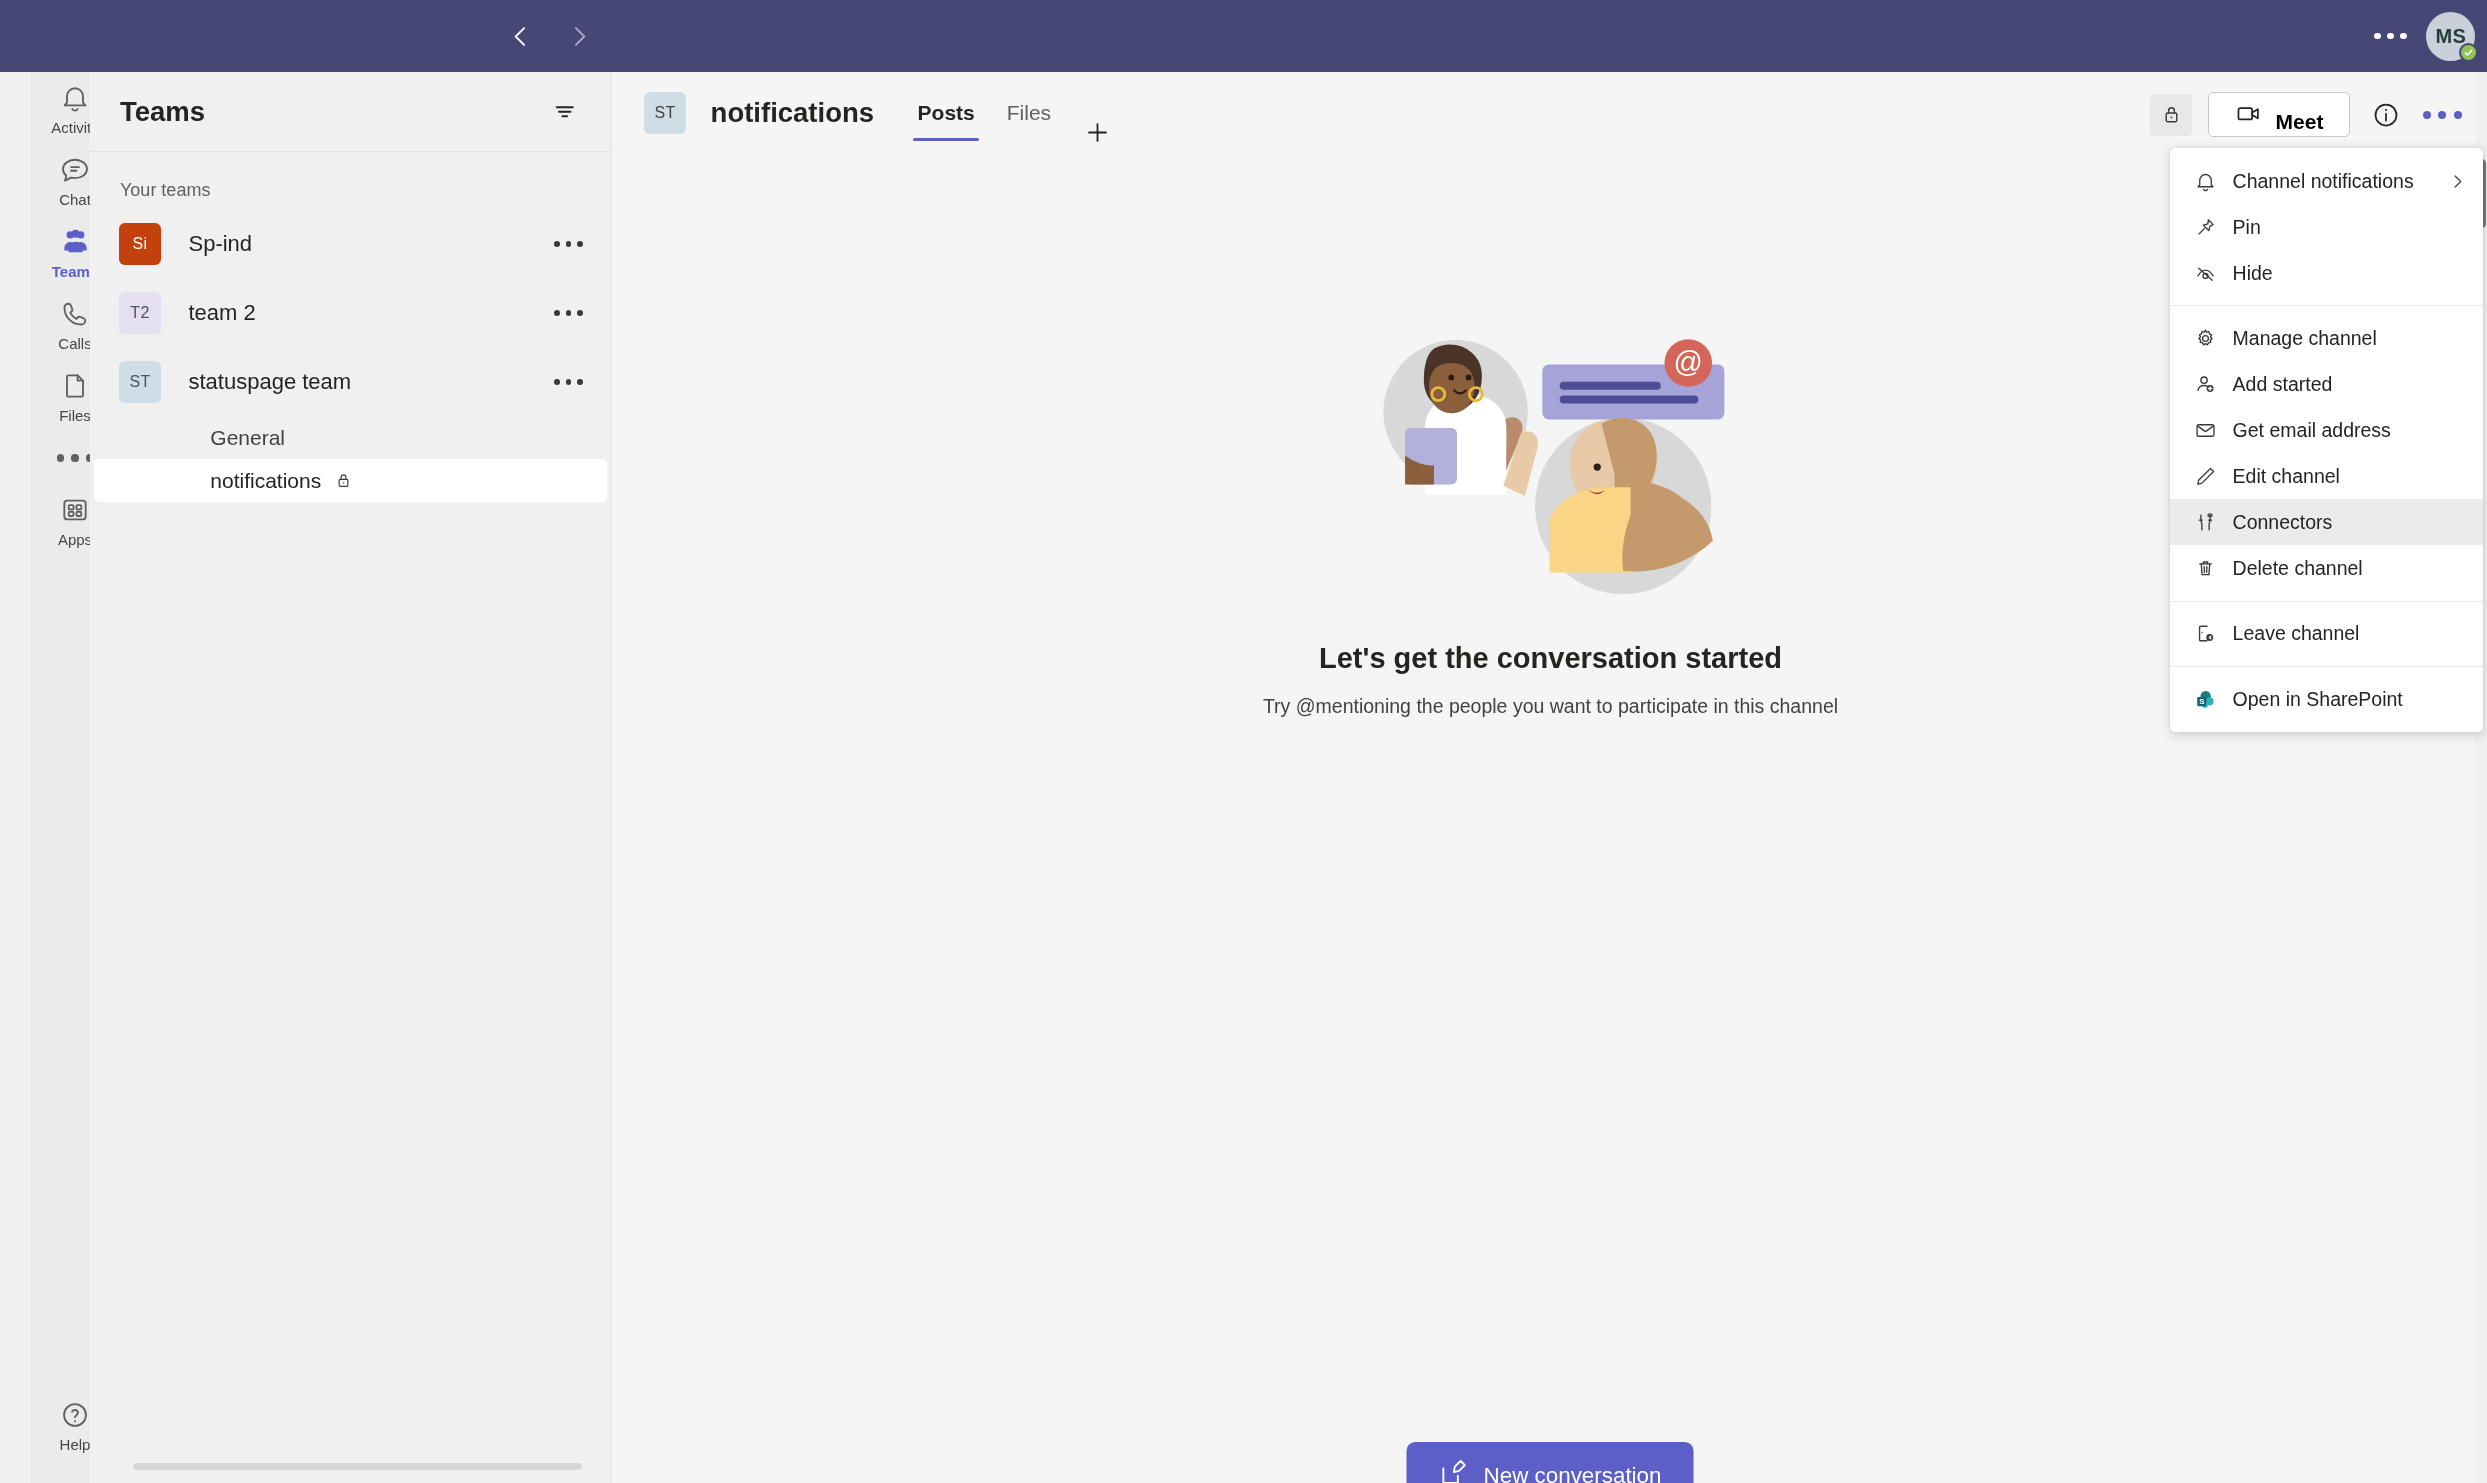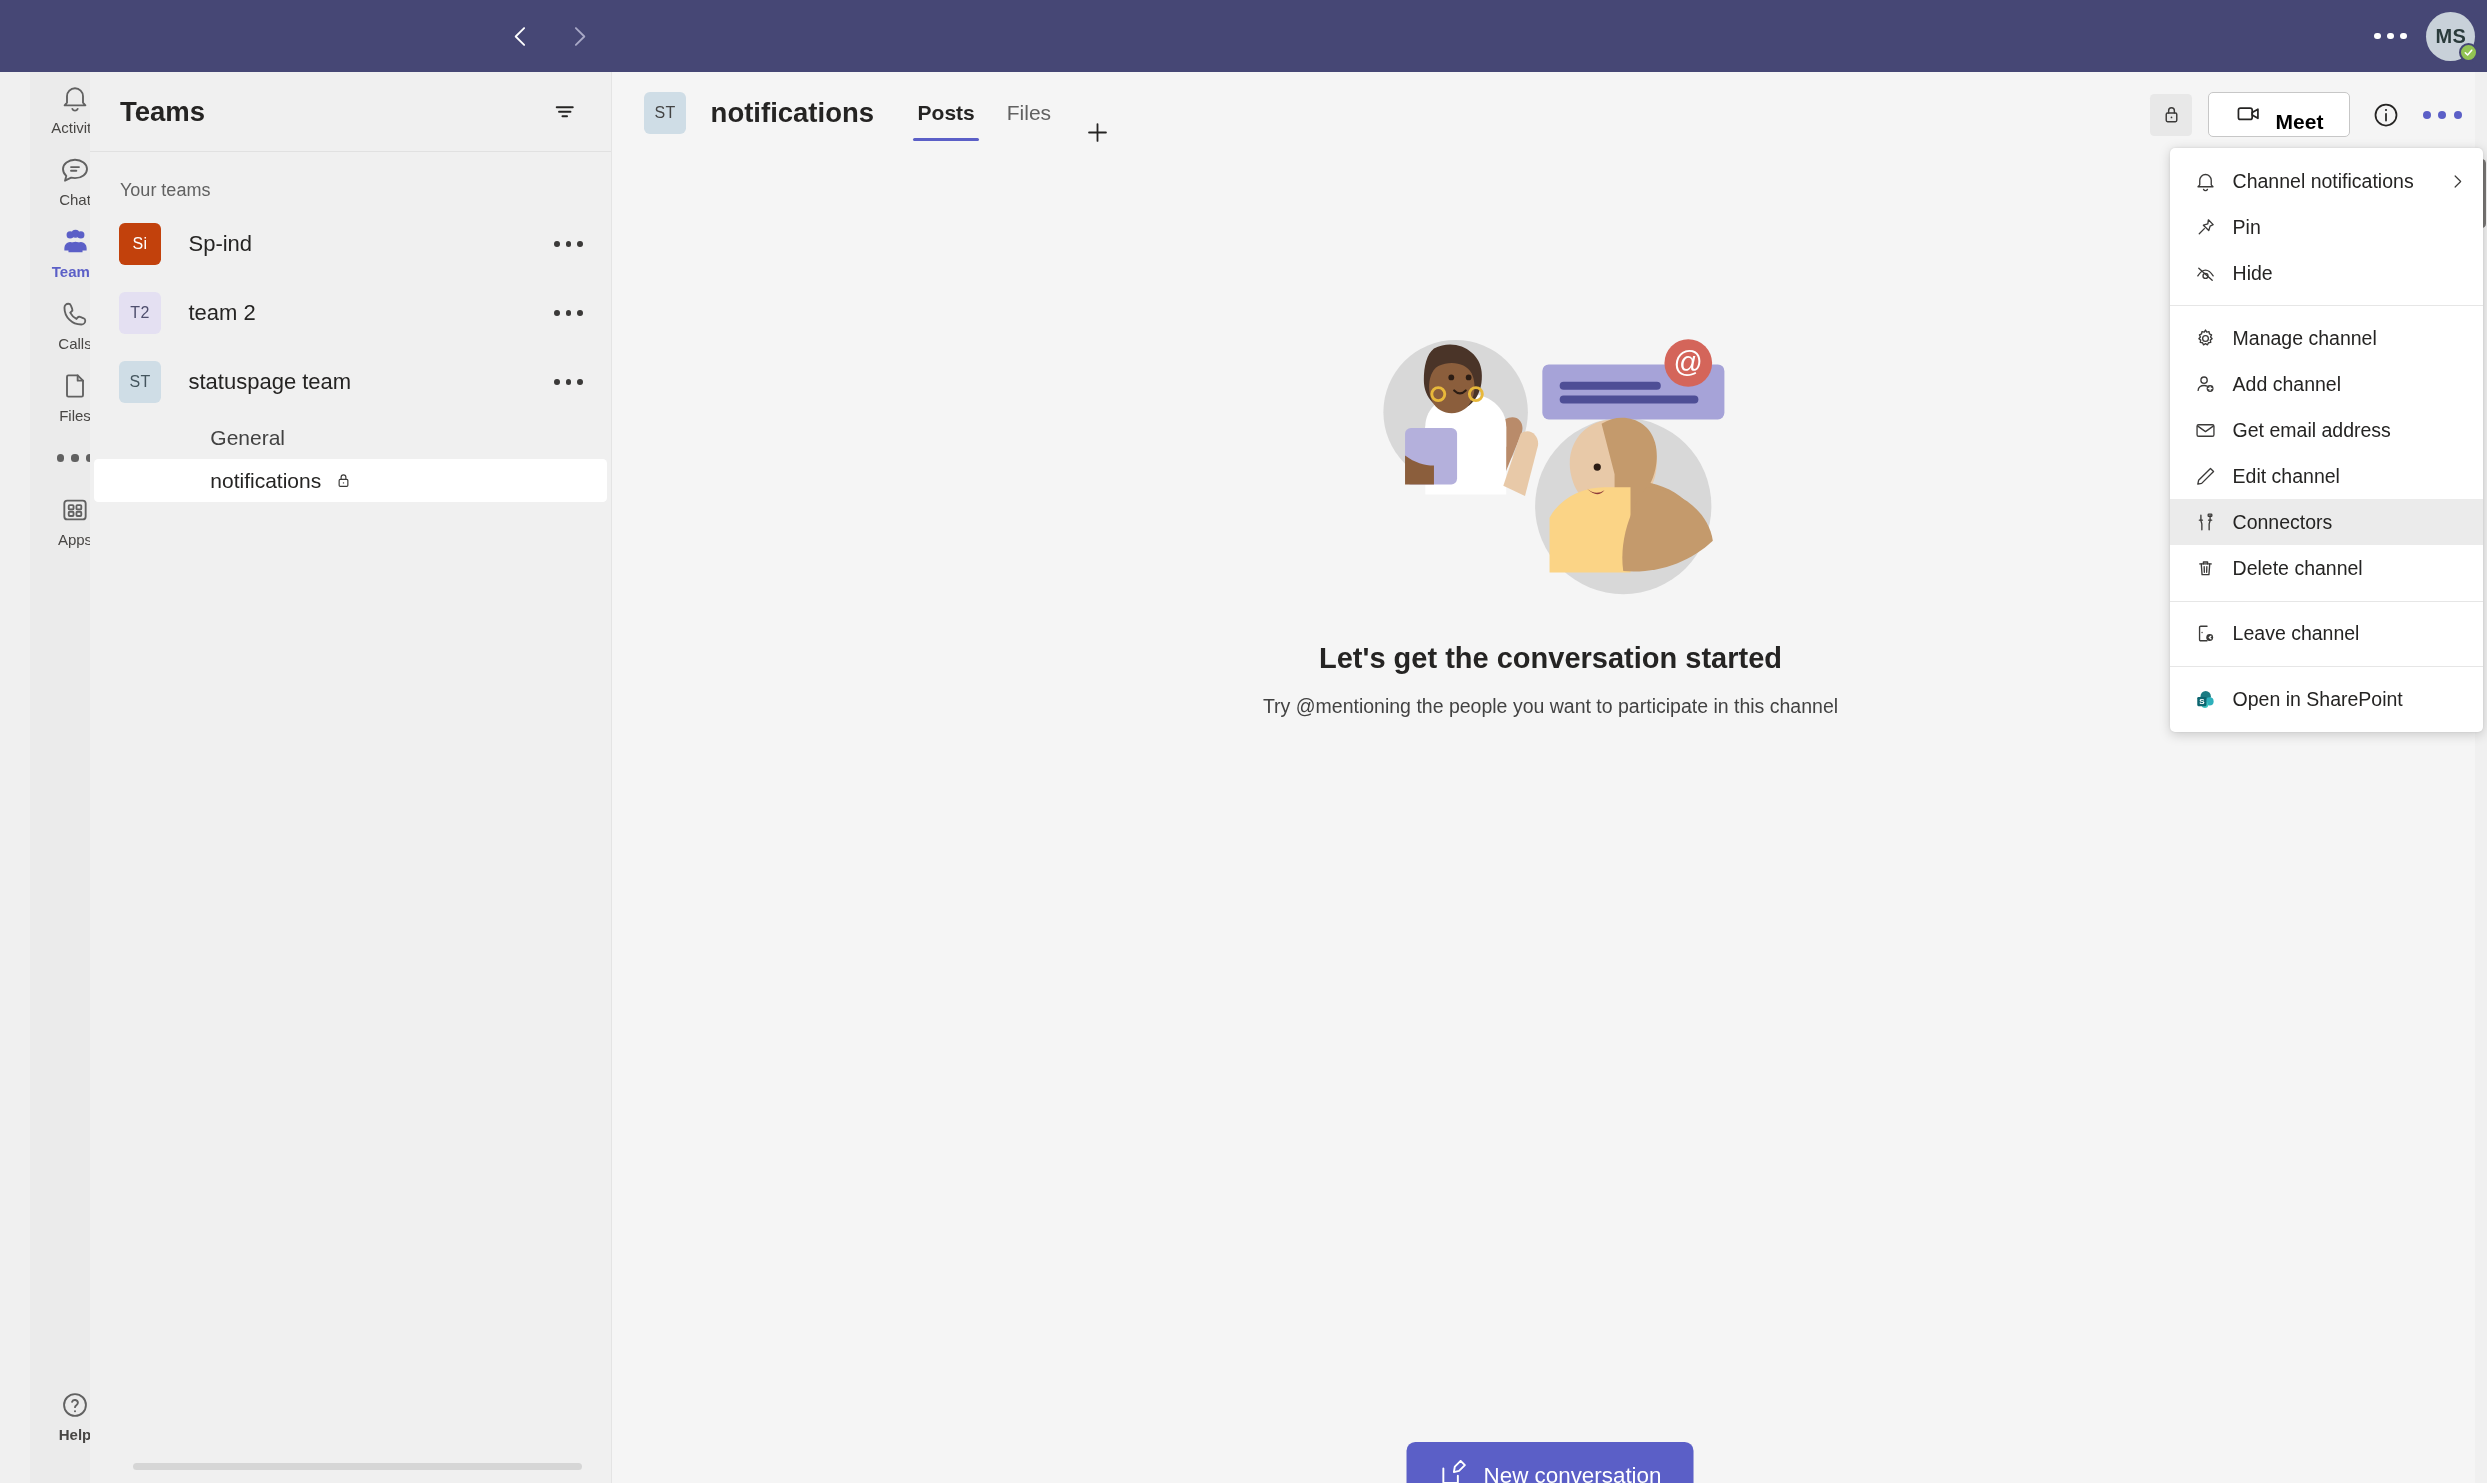--- a/index.html
+++ b/index.html
@@ -51,21 +51,21 @@
   .rail-item {
     width: 90px; height: 72px; display: flex; flex-direction: column;
     align-items: center; justify-content: center; gap: 3.6px; cursor: pointer; position: relative;
   }
   .rail-item .rail-label { font-size: 15px; color: #484644; }
   .rail-item.active .rail-label { color: #5b5fc7; font-weight: 600; }
   .rail-item.active .rail-ico svg { stroke: #5b5fc7; fill: #5b5fc7; }
   .rail-ico { height: 35px; display: flex; align-items: center; justify-content: center; }
   #rail-more { width: 90px; height: 52px; display: flex; align-items: center; justify-content: center; gap: 7.2px; cursor: pointer; }
   #rail-more .dot { width: 7.2px; height: 7.2px; border-radius: 50%; background: #616161; }
-  #rail-help { position: absolute; left: 0; bottom: 32px; font-weight: bold; }
+  #rail-help { position: absolute; left: 0; bottom: 22px; }
 
   
   #sidebar {
     position: absolute; left: 90px; top: 72px; width: 521px; height: 1411px;
     background: #f0f0f0;
   }
   #sidebar-head {
     height: 80px; display: flex; align-items: center; justify-content: space-between;
     padding: 0 29px 0 30px; border-bottom: 0.7px solid #e1e1e1;
   }
@@ -509,21 +509,21 @@
   <div class="menu-item">
     <span class="menu-ico">
       <svg width="23" height="23" viewBox="0 0 24 24" fill="none" stroke="#3b3a39" stroke-width="1.4" stroke-linecap="round" stroke-linejoin="round">
           <circle cx="10.5" cy="7.5" r="3.3"></circle>
           <path d="M4.3 18.2c0-3.2 2.8-5.2 6.2-5.2 1.2 0 2.3 .25 3.2 .7"></path>
           <circle cx="16.8" cy="16.2" r="3.6" fill="#3b3a39" stroke="none"></circle>
           <line x1="16.8" y1="14.5" x2="16.8" y2="17.9" stroke="#ffffff" stroke-width="1.5"></line>
           <line x1="15.1" y1="16.2" x2="18.5" y2="16.2" stroke="#ffffff" stroke-width="1.5"></line>
         </svg>
     </span>
-    <span class="menu-label">Add channel</span>
+    <span class="menu-label">Add started</span>
   </div>
 
   <div class="menu-item">
     <span class="menu-ico">
       <svg width="23" height="23" viewBox="0 0 24 24" fill="none" stroke="#3b3a39" stroke-width="1.4" stroke-linejoin="round">
           <rect x="3.2" y="6" width="17.6" height="12" rx="1.6"></rect>
           <path d="M3.6 7.2l8.4 6 8.4-6"></path>
         </svg>
     </span>
     <span class="menu-label">Get email address</span>

